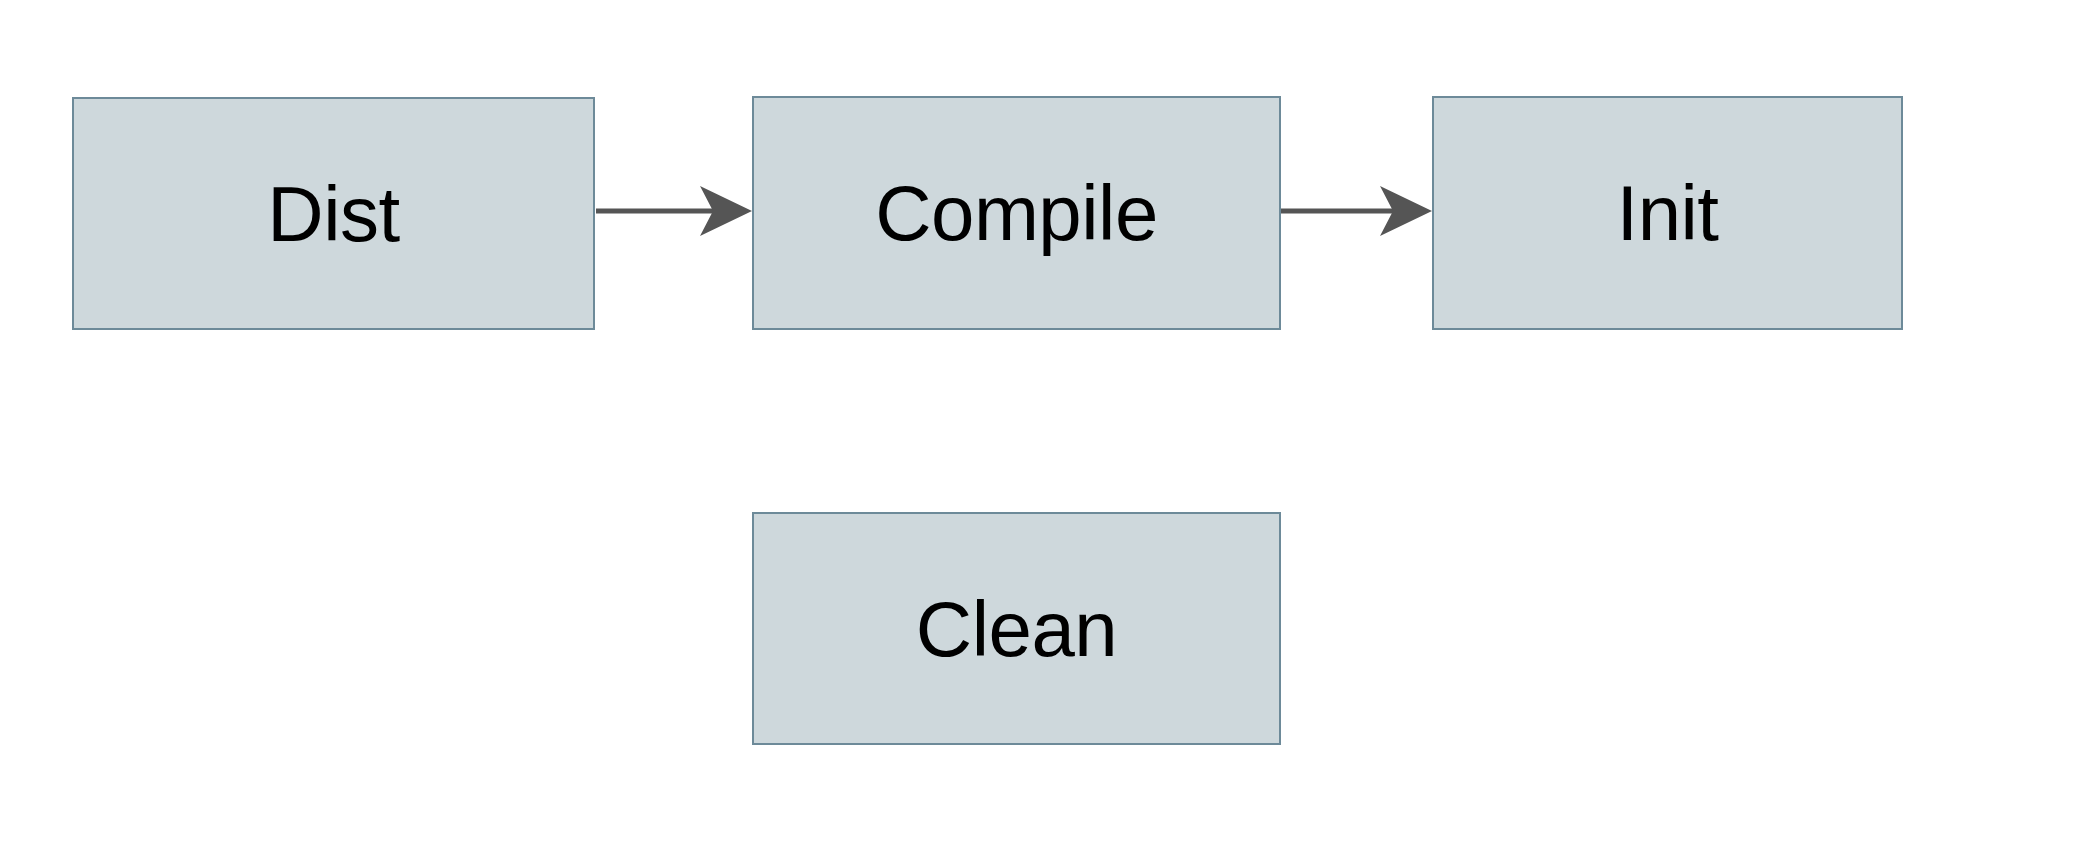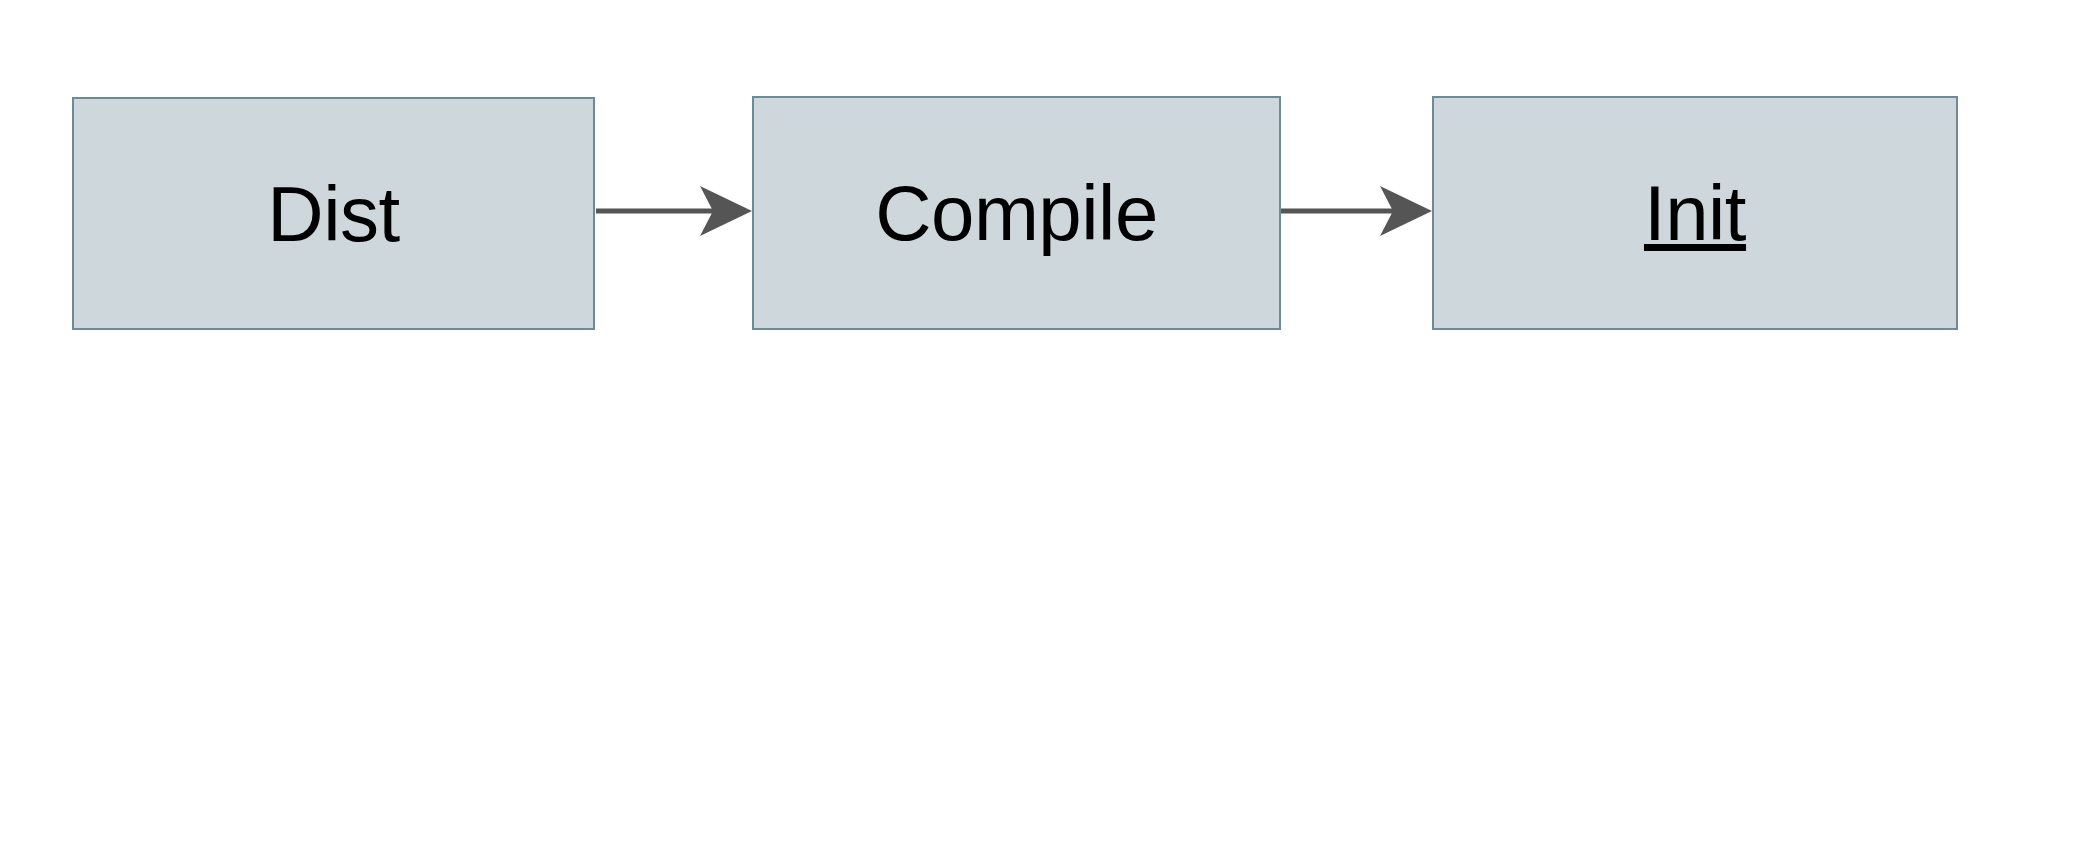--- a/index.html
+++ b/index.html
@@ -34,21 +34,21 @@
     font-weight: 400;
     color: #000000;
     line-height: 1;
     letter-spacing: -0.5px;
     white-space: nowrap;
     -webkit-font-smoothing: antialiased;
   }
   
   #node-dist    { left: 72px;   top: 97px;  width: 523px; height: 233px; }
   #node-compile { left: 752px;  top: 96px;  width: 529px; height: 234px; justify-content: center; }
-  #node-init    { left: 1432px; top: 96px;  width: 526px; height: 234px; text-decoration: underline; }
+  #node-init    { left: 1432px; top: 96px;  width: 471px; height: 234px; }
   #node-clean   { left: 752px;  top: 512px; width: 529px; height: 233px; }
 
   .edge-layer {
     position: absolute;
     left: 0;
     top: 0;
     width: 2078px;
     height: 848px;
     pointer-events: none;
   }
@@ -83,14 +83,17 @@
   </div>
 
   <div class="node" id="node-compile">
     <span class="node-label">Compile</span>
   </div>
 
   <div class="node" id="node-init">
     <span class="node-label">Init</span>
   </div>
 
+  <div class="node" id="node-clean">
+    <span class="node-label">Clean</span>
+  </div>
 
 </div>
 
 </body></html>

